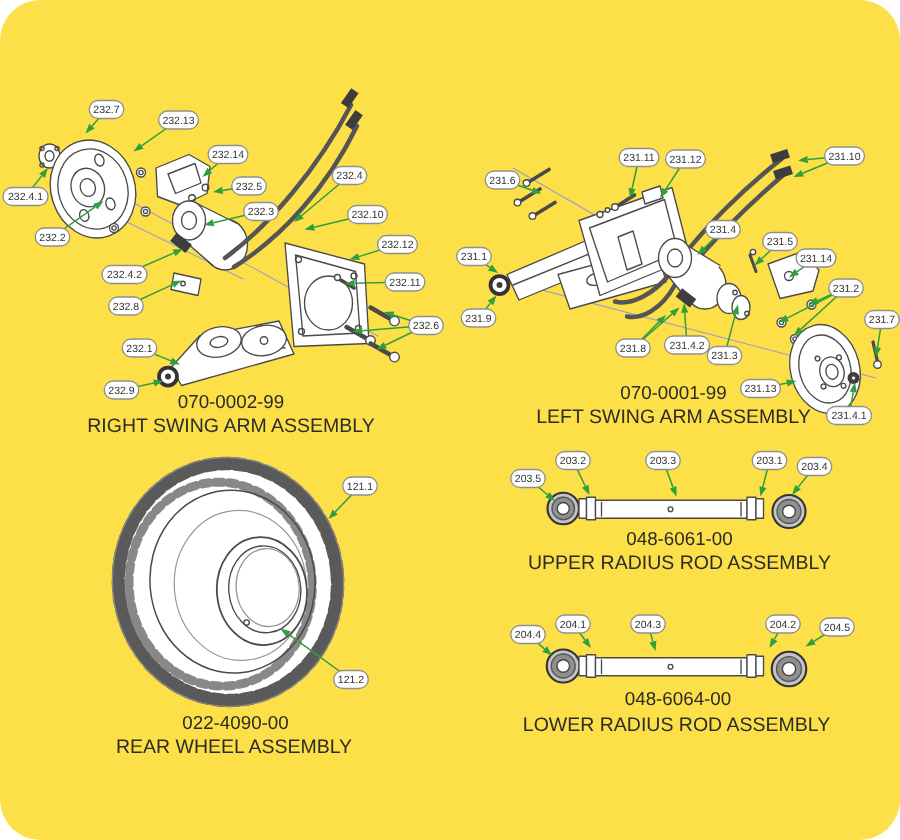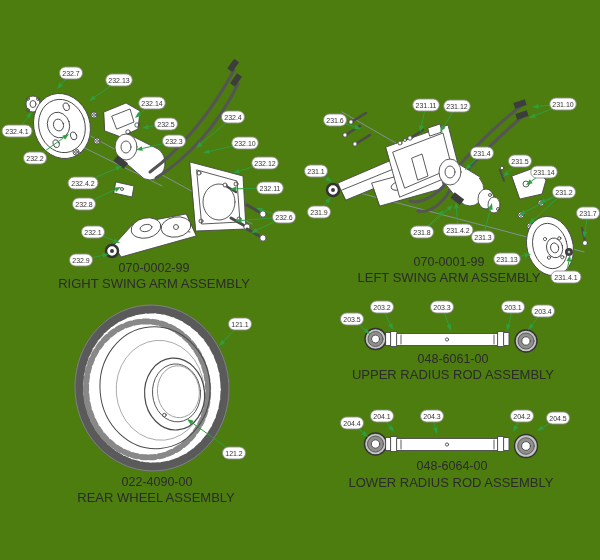--- a/index.html
+++ b/index.html
@@ -1,16 +1,16 @@
 <!DOCTYPE html>
 <html><head>
 <meta charset="utf-8">
 <style>
   html,body{margin:0;padding:0;background:#fff;}
-  .page{position:relative;width:600px;height:560px;background:#4d7c0f;overflow:hidden;}
+  .page{position:relative;width:600px;height:560px;background:#fde047;overflow:hidden;border-radius:27px;}
   svg{display:block;}
   svg text{font-family:"Liberation Sans","DejaVu Sans",sans-serif;}
   .pn{font-size:12.5px;fill:#2b2b2b;text-anchor:middle;}
   .ttl{font-size:13px;fill:#2b2b2b;text-anchor:middle;}
   .art{stroke:#4a4a4a;stroke-width:0.9;fill:none;stroke-linejoin:round;stroke-linecap:round;}
   .axis{stroke:#9a9ad4;stroke-width:0.7;}
   .hose{stroke:#555;stroke-width:3;fill:none;}
   .dk{fill:#3d3d3d;stroke:none;}
   .wh{fill:#fff;}
 </style>

